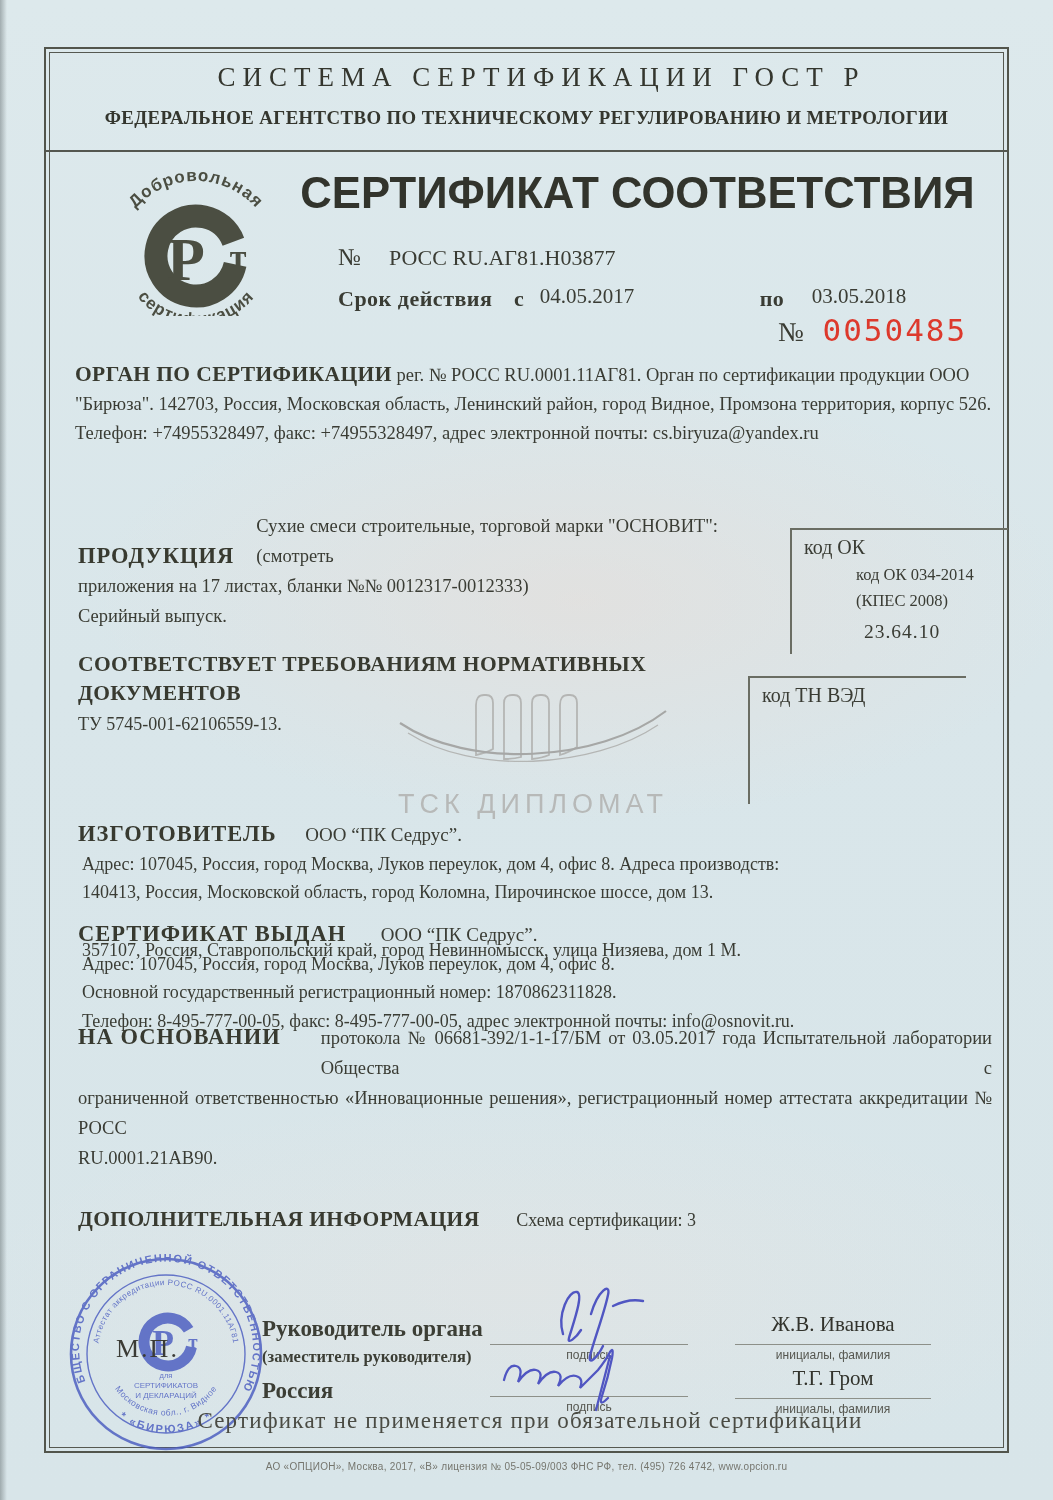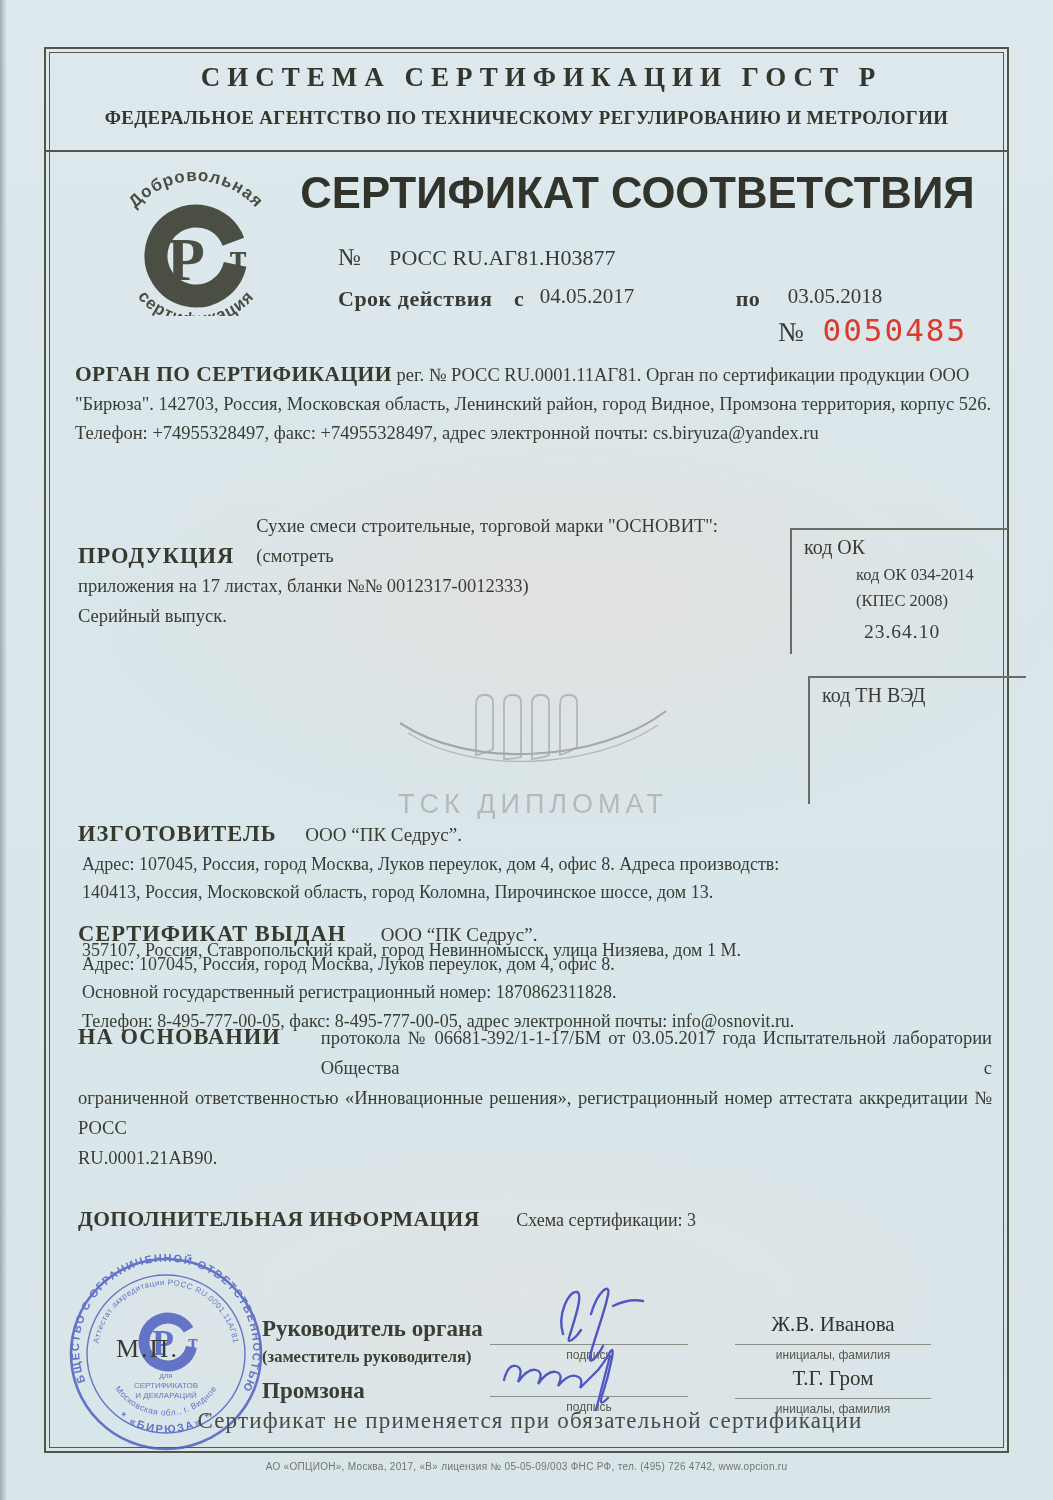--- a/index.html
+++ b/index.html
@@ -9,21 +9,21 @@
       radial-gradient(ellipse 700px 320px at 55% 40%, rgba(238,216,206,.38), transparent 70%),
       radial-gradient(ellipse 800px 280px at 50% 86%, rgba(240,226,219,.28), transparent 70%),
       linear-gradient(180deg,#dde9ec 0%,#d9e6ea 45%,#d8e5e9 100%);}
   .scan-edge{position:absolute;left:0;top:0;width:7px;height:100%;
     background:linear-gradient(90deg,rgba(90,100,102,.45),rgba(90,100,102,0));}
   .abs{position:absolute;}
   .frame-outer{position:absolute;left:44px;top:47px;width:961px;height:1402px;
     border:2px solid #52554c;}
   .frame-inner{position:absolute;left:3px;top:3px;right:3px;bottom:3px;border:1px solid #565951;}
   .head-sep{position:absolute;left:0;top:101px;width:100%;border-top:2px solid #545750;}
-  .hdr1{left:47px;top:62px;width:989px;text-align:center;font-size:27px;font-weight:bold;
+  .hdr1{left:47px;top:62px;width:989px;text-align:center;font-size:27px;font-weight:normal;
     letter-spacing:7px;color:#34362e;}
   .hdr2{left:47px;top:107px;width:959px;text-align:center;font-size:19px;font-weight:bold;
     letter-spacing:.4px;color:#34362e;transform:scaleX(.99);}
   .doc-title{left:285px;top:167px;width:705px;text-align:center;font-family:"Liberation Sans",sans-serif;
     font-size:45px;font-weight:bold;letter-spacing:0;color:#32342c;transform:scaleX(.97);white-space:nowrap;}
   .no-line{left:338px;top:244px;font-size:22px;}
   .no-label{font-size:24px;margin-right:28px;}
   .validity{left:338px;top:286px;font-size:22px;}
   .v-bold{font-weight:bold;letter-spacing:.5px;}
   .v-date{font-size:21px;position:relative;top:-3px;}
@@ -81,21 +81,21 @@
   <div class="abs doc-title">СЕРТИФИКАТ СООТВЕТСТВИЯ</div>
 
   <div class="abs no-line">
     <span class="no-label">№</span><span>РОСС RU.АГ81.Н03877</span>
   </div>
 
   <div class="abs validity">
     <span class="v-bold">Срок действия</span>
     <span class="v-bold" style="margin-left:16px;">с</span>
     <span class="v-date" style="margin-left:10px;">04.05.2017</span>
-    <span class="v-bold" style="margin-left:96px;">по</span>
+    <span class="v-bold" style="margin-left:120px;">по</span>
     <span class="v-date" style="margin-left:22px;">03.05.2018</span>
   </div>
 
   <div class="abs blank-no">
     <span>№</span>
     <span class="blank-digits" style="margin-left:12px;">0050485</span>
   </div>
 
   <div class="abs section" style="left:75px;top:360px;width:920px;">
     <div><span class="s-head">ОРГАН ПО СЕРТИФИКАЦИИ</span>
@@ -113,22 +113,26 @@
     <div>Серийный выпуск.</div>
   </div>
 
   <div class="abs codebox" style="left:790px;top:528px;width:196px;height:118px;">
     <div class="cb-label">код ОК</div>
     <div class="cb-line" style="margin-left:26px;">код ОК 034-2014</div>
     <div class="cb-line">(КПЕС 2008)</div>
     <div class="cb-val">23.64.10</div>
   </div>
 
-
-  <div class="abs codebox" style="left:808px;top:676px;width:196px;height:120px;">
+  <div class="abs section" style="left:78px;top:650px;width:700px;">
+    <div class="s-head">СООТВЕТСТВУЕТ ТРЕБОВАНИЯМ НОРМАТИВНЫХ ДОКУМЕНТОВ</div>
+    <div style="font-size:18px;margin-top:2px;">ТУ 5745-001-62106559-13.</div>
+  </div>
+
+  <div class="abs codebox" style="left:748px;top:676px;width:196px;height:120px;">
     <div class="cb-label">код ТН ВЭД</div>
   </div>
 
   <svg class="abs" style="left:398px;top:683px;opacity:.85;" width="270" height="140" viewBox="0 0 270 140">
     <g stroke="#aeaeac" fill="none" stroke-width="1.8">
       <path d="M78,72 L78,22 Q78,12 86,12 L88,12 Q95,12 95,20 L95,66 Q88,70 78,72 Z"></path>
       <path d="M106,76 L106,20 Q106,12 114,12 L116,12 Q123,12 123,20 L123,74 Q116,76 106,76 Z"></path>
       <path d="M134,76 L134,20 Q134,12 142,12 L144,12 Q151,12 151,20 L151,72 Q144,75 134,76 Z"></path>
       <path d="M162,72 L162,22 Q162,12 170,12 L172,12 Q179,12 179,20 L179,64 Q172,69 162,72 Z"></path>
     </g>
@@ -195,21 +199,21 @@
     <text class="sertext" x="127" y="94" text-anchor="middle" font-size="19" font-weight="bold" fill="#4a5cc0">т</text>
     <text x="100" y="124" text-anchor="middle" font-size="7.5" fill="#4a5cc0">для</text>
     <text x="100" y="134" text-anchor="middle" font-size="8" fill="#4a5cc0">СЕРТИФИКАТОВ</text>
     <text x="100" y="144" text-anchor="middle" font-size="8" fill="#4a5cc0">И ДЕКЛАРАЦИЙ</text>
   </svg>
 
   <div class="abs" style="left:116px;top:1334px;font-size:26px;letter-spacing:2px;color:#3b3b35;">М.П.</div>
 
   <div class="abs role" style="left:262px;top:1316px;font-size:23px;">Руководитель органа</div>
   <div class="abs role" style="left:262px;top:1347px;font-size:16.5px;">(заместитель руководителя)</div>
-  <div class="abs role" style="left:262px;top:1378px;font-size:23px;">Промзона</div>
+  <div class="abs role" style="left:262px;top:1378px;font-size:23px;">Россия</div>
 
   <div class="abs sig-line" style="left:490px;top:1300px;width:198px;height:44px;"></div>
   <div class="abs sig-label" style="left:490px;top:1348px;width:198px;">подпись</div>
   <div class="abs sig-line" style="left:490px;top:1352px;width:198px;height:44px;"></div>
   <div class="abs sig-label" style="left:490px;top:1400px;width:198px;">подпись</div>
 
   <svg class="abs" style="left:545px;top:1280px;" width="120" height="90" viewBox="0 0 120 90">
     <g stroke="#5056c2" stroke-width="2.4" fill="none" stroke-linecap="round">
       <path d="M18,54 C12,34 24,10 32,12 C39,14 28,44 24,58 C22,65 31,58 36,50"></path>
       <path d="M46,34 C53,10 66,2 63,15 C59,34 49,60 45,76 C43,86 52,78 58,66"></path>

